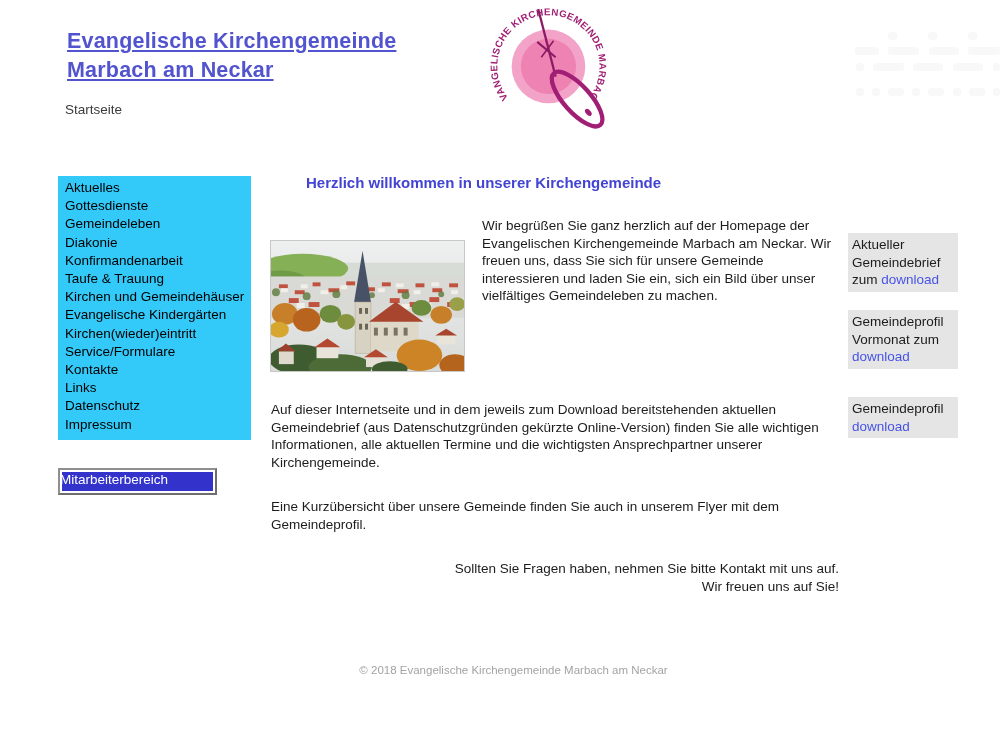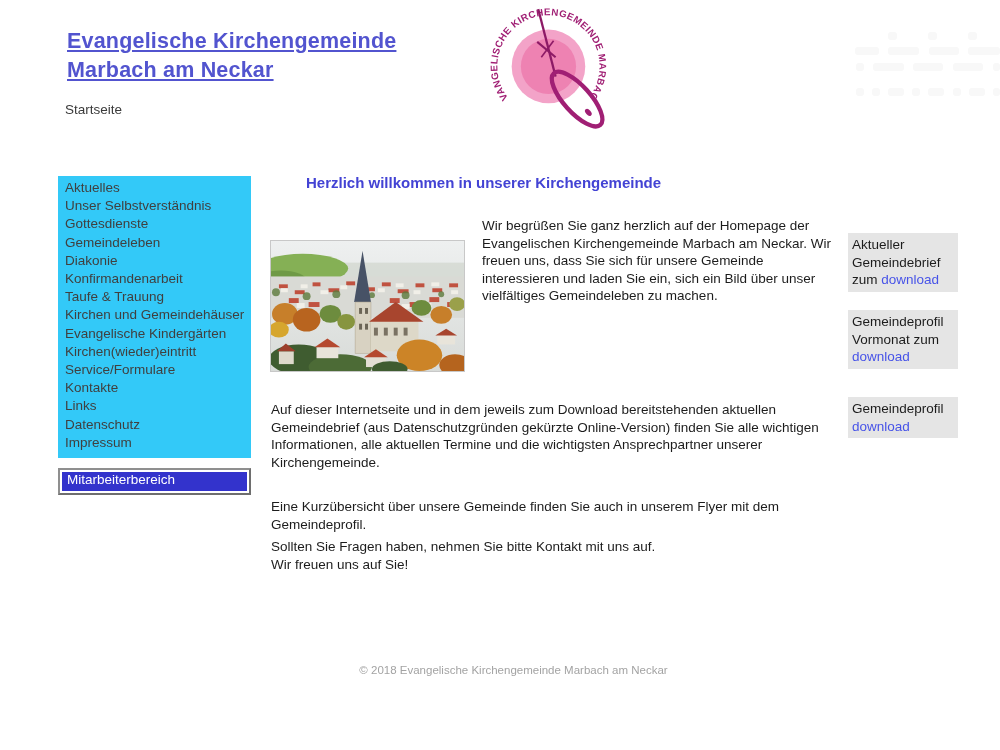--- a/index.html
+++ b/index.html
@@ -30,55 +30,55 @@
   .bgpat { background: #f8f8f8; border-radius: 3px; height: 8px; }
 
   
   .sidebar {
     left: 58px; top: 176px; width: 193px;
     background: #33c9f8;
     padding: 3px 0 6px 0;
     box-sizing: border-box;
   }
   .nav-item {
-    font-size: 13.5px; color: #404040;
+    font-size: 13.5px; color: #000000;
     line-height: 18.2px; padding-left: 7px;
     cursor: pointer; white-space: nowrap;
   }
   .staff-btn {
-    left: 58px; top: 468px; width: 193px; height: 27px;
+    left: 58px; top: 468px; width: 159px; height: 27px;
     background: #3333cc;
     border: 2px solid #8f8f8f;
     border-bottom-color: #6e6e6e;
     border-right-color: #6e6e6e;
     box-shadow: inset 0 0 0 2px #ffffff;
     box-sizing: border-box;
     color: #ffffff; font-size: 13.5px;
-    line-height: 20px; padding-left: 7px;
+    line-height: 20px; 
     cursor: pointer;
   }
 
   
   .main-heading {
     left: 270px; top: 174px;
     font-size: 15px; font-weight: bold;
     color: #4343d4;
     margin-left: 36px;
   }
   .photo {
     left: 270px; top: 240px; width: 195px; height: 132px;
     border: 1px solid #c8c8c8; box-sizing: border-box;
   }
   .body-text {
     font-size: 13.5px; color: #1c1c1c; line-height: 17.6px;
   }
   .intro { left: 482px; top: 217px; width: 356px; }
   .para2 { left: 271px; top: 401px; width: 568px; }
   .para3 { left: 271px; top: 498px; width: 568px; }
-  .para4 { left: 271px; top: 538px; width: 568px; }
+  .para4 { left: 271px; top: 560px; width: 568px; text-align: right; }
 
   
   .dl-box {
     left: 848px; width: 110px;
     background: #e5e5e5;
     box-sizing: border-box;
     padding: 3px 4px;
     font-size: 13.5px; line-height: 17.6px; color: #1c1c1c;
   }
   .dl-box a { color: #4753e8; text-decoration: none; cursor: pointer; }
@@ -140,21 +140,20 @@
   <div class="abs bgpat" style="left:888px;top:88px;width:16px"></div>
   <div class="abs bgpat" style="left:912px;top:88px;width:8px"></div>
   <div class="abs bgpat" style="left:928px;top:88px;width:16px"></div>
   <div class="abs bgpat" style="left:953px;top:88px;width:8px"></div>
   <div class="abs bgpat" style="left:969px;top:88px;width:16px"></div>
   <div class="abs bgpat" style="left:993px;top:88px;width:7px"></div>
 </div>
 
 <div class="abs sidebar">
   <div class="nav-item">Aktuelles</div>
-  <div class="nav-item">Unser Selbstverständnis</div>
   <div class="nav-item">Gottesdienste</div>
   <div class="nav-item">Gemeindeleben</div>
   <div class="nav-item">Diakonie</div>
   <div class="nav-item">Konfirmandenarbeit</div>
   <div class="nav-item">Taufe &amp; Trauung</div>
   <div class="nav-item">Kirchen und Gemeindehäuser</div>
   <div class="nav-item">Evangelische Kindergärten</div>
   <div class="nav-item">Kirchen(wieder)eintritt</div>
   <div class="nav-item">Service/Formulare</div>
   <div class="nav-item">Kontakte</div>

